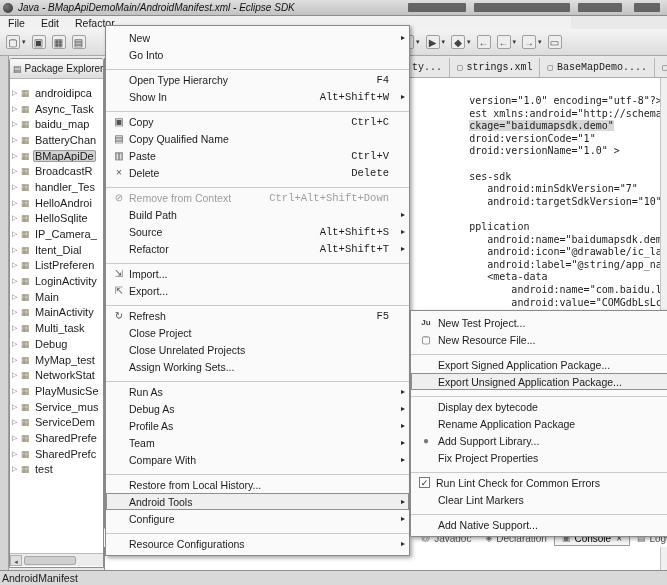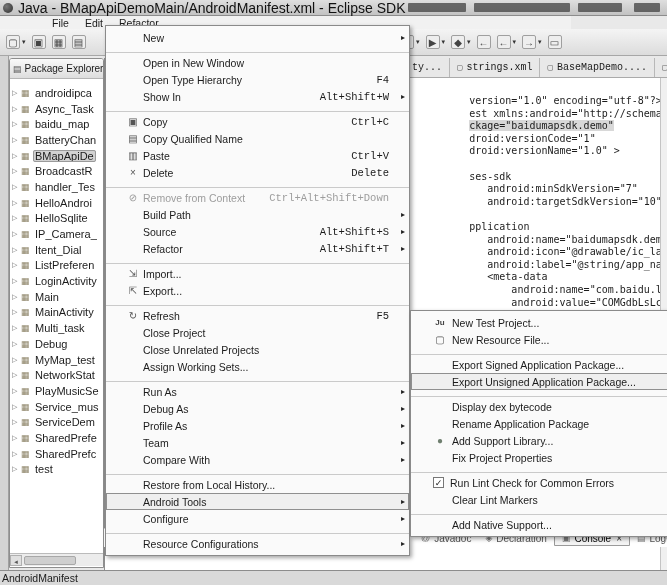--- a/index.html
+++ b/index.html
@@ -5,27 +5,27 @@
   * { margin:0; padding:0; box-sizing:border-box; }
   html,body { width:667px; height:585px; overflow:hidden; }
   body { font-family:"Liberation Sans", sans-serif; color:#1b1b1b; }
   .screen { position:relative; width:667px; height:585px; background:#e9e9e9; overflow:hidden; }
 
   
   .titlebar { position:absolute; left:0; top:0; width:667px; height:16px;
     background:linear-gradient(#dfdfdf,var(--titlebar-bg)); border-bottom:1px solid #8c8c8c;
     display:flex; align-items:center; padding-left:3px; }
   .win-icon { width:10px; height:10px; border-radius:50%; background:radial-gradient(circle at 35% 35%, #777, #2e2e2e); margin-right:5px; flex:none; }
-  .title-text { font-size:14px; color:#111; white-space:nowrap; }
+  .title-text { font-size:10px; color:#111; white-space:nowrap;font-style:italic; }
   .redacted { position:absolute; top:3px; height:9px; background:#4a4a4a; opacity:.8; border-radius:1px; }
   .r1 { left:408px; width:58px; } .r2 { left:474px; width:96px; } .r3 { left:578px; width:44px; } .r4 { left:634px; width:26px; }
 
   
   .menubar { position:absolute; left:0; top:16px; width:571px; height:13px; background:#f1f1f1;
-    display:flex; align-items:center; font-size:10.5px;padding-left:44px; }
+    display:flex; align-items:center; font-size:10.5px; }
   .mb-item { padding:0 8px; }
 
   
   .toolbar { position:absolute; left:0; top:29px; width:667px; height:27px;
     background:linear-gradient(#f4f4f4,#dcdcdc); border-bottom:1px solid #a7a7a7; }
   .tb-group { position:absolute; top:4px; display:flex; align-items:center; gap:2px; }
   .g-left { left:4px; } .g-right { left:398px; }
   .tbtn { display:flex; align-items:center; height:18px; padding:0 2px; }
   .tb-icon { display:inline-block; width:14px; height:14px; line-height:13px; text-align:center;
     font-size:10px; color:#444; background:#eee; border:1px solid #9f9f9f; border-radius:2px; }
@@ -73,21 +73,21 @@
   .btab .bt-icon { font-size:9px; margin-right:4px; color:#777; }
   .btab.selected { color:#000; background:#f4f4f4; border:1px solid #9a9a9a; border-radius:2px 2px 0 0; }
   .btab-close { display:none; margin-left:5px; font-size:10px; color:#333; }
   .btab.selected .btab-close { display:inline; }
 
   
   .menu { position:absolute; background:var(--menu-bg); border:1px solid #8a8a8a;
     box-shadow:2px 2px 4px rgba(0,0,0,.35); padding:3px 0; z-index:50; }
   .context-menu { left:105px; top:25px; width:305px; }
   .submenu { left:410px; top:310px; width:262px; z-index:60; }
-  .menu-item { display:flex; align-items:center; height:17px; padding-left:17px; font-size:10.5px; }
+  .menu-item { display:flex; align-items:center; height:17px; padding-left:3px; font-size:10.5px; }
   .mi-icon { width:20px; flex:none; text-align:center; font-size:10px; color:#555; }
   .submenu .mi-icon { width:24px; }
   .mi-label { white-space:nowrap; }
   .mi-shortcut { margin-left:auto; padding-right:8px; white-space:nowrap; color:#1b1b1b;font-family:Liberation Mono, monospace; }
   .mi-arrow { width:12px; flex:none; font-size:8px; color:#222; text-align:right; padding-right:4px; visibility:hidden; }
   .menu-item.submenu-flag .mi-arrow { visibility:visible; }
   .menu-item.disabled .mi-label, .menu-item.disabled .mi-shortcut, .menu-item.disabled .mi-icon { color:#9d9d9d; }
   .menu-item.highlighted { background:var(--highlight-bg); outline:1px solid var(--highlight-border); outline-offset:-1px; }
   .menu-item.separator { height:8px; padding:0; }
   .menu-item.separator::before { content:""; display:block; width:100%; border-top:1px solid #cacaca; margin-top:4px; }
@@ -464,34 +464,34 @@
 
   <div class="menu context-menu" data-name="project-context-menu">
 
       <div class="menu-item submenu-flag" data-name="menu-item">
         <span class="mi-icon"></span>
         <span class="mi-label">New</span>
         <span class="mi-shortcut"></span>
         <span class="mi-arrow" data-name="submenu-arrow-icon">▸</span>
       </div>
 
-
-      <div class="menu-item separator" data-name="menu-separator">
-        
-        
-        
-        
-      </div>
-
-      <div class="menu-item" data-name="menu-item">
-        <span class="mi-icon"></span>
-        <span class="mi-label">Open in New Window</span>
-        <span class="mi-shortcut"></span>
-        <span class="mi-arrow" data-name="submenu-arrow-icon">▸</span>
-      </div>
+      <div class="menu-item" data-name="menu-item">
+        <span class="mi-icon"></span>
+        <span class="mi-label">Go Into</span>
+        <span class="mi-shortcut"></span>
+        <span class="mi-arrow" data-name="submenu-arrow-icon">▸</span>
+      </div>
+
+      <div class="menu-item separator" data-name="menu-separator">
+        
+        
+        
+        
+      </div>
+
 
       <div class="menu-item" data-name="menu-item">
         <span class="mi-icon"></span>
         <span class="mi-label">Open Type Hierarchy</span>
         <span class="mi-shortcut">F4</span>
         <span class="mi-arrow" data-name="submenu-arrow-icon">▸</span>
       </div>
 
       <div class="menu-item submenu-flag" data-name="menu-item">
         <span class="mi-icon"></span>

